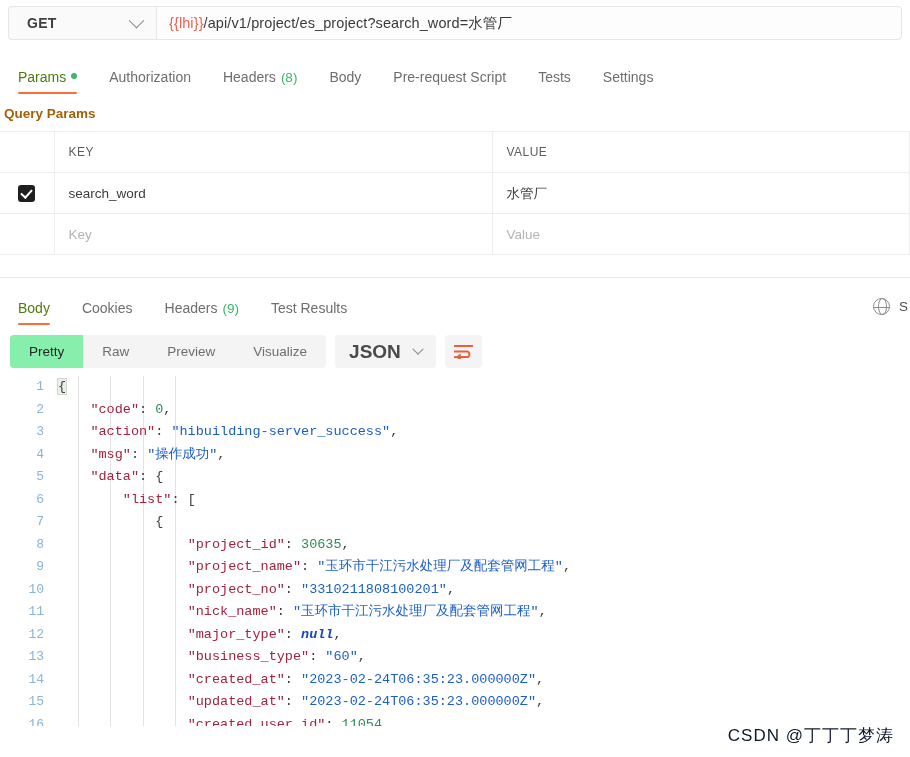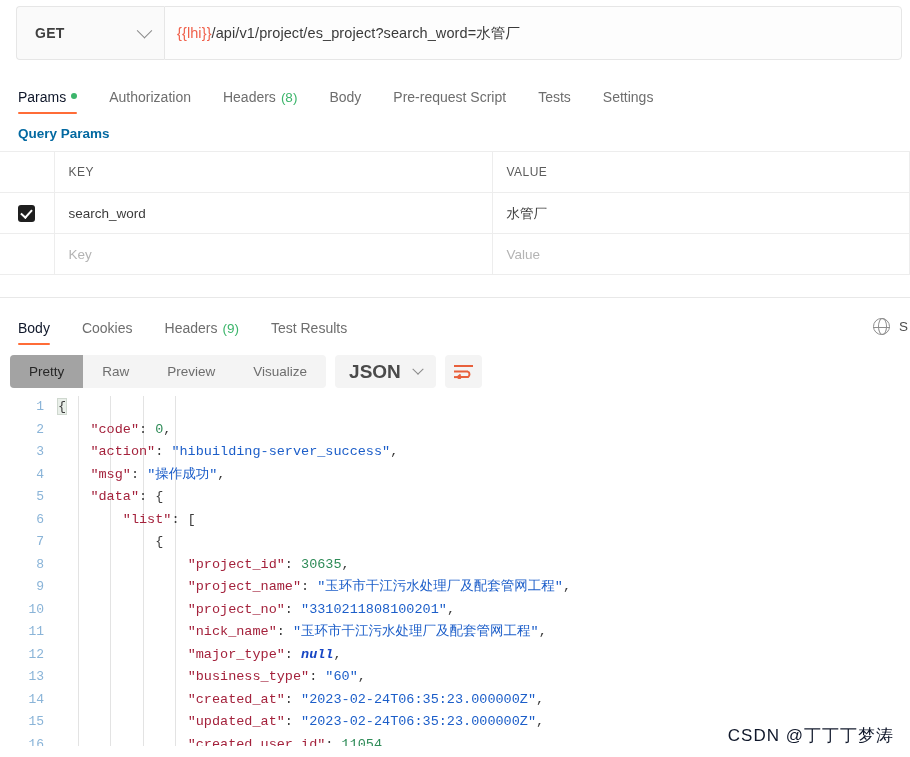--- a/index.html
+++ b/index.html
@@ -13,22 +13,22 @@
     color: #2b2b2b;
     -webkit-font-smoothing: antialiased;
   }
 
   .app { position: relative; width: 910px; height: 757px; background: #fff; }
 
   
   .url-row {
     display: flex;
     align-items: stretch;
-    height: 54px;
-    margin: 6px 8px 0 16px;
+    height: 34px;
+    margin: 6px 8px 0 8px;
   }
   .method-box {
     width: 148px;
     border: 1px solid #e6e6e6;
     border-right: none;
     border-radius: 4px 0 0 4px;
     background: #fafafa;
     display: flex;
     align-items: center;
     justify-content: space-between;
@@ -79,21 +79,21 @@
     font-size: 14px;
     color: #6e6e6e;
     padding: 0 16px 9px 16px;
     cursor: pointer;
     white-space: nowrap;
     display: flex;
     align-items: baseline;
     gap: 5px;
   }
   .tab:first-child { padding-left: 0; }
-  .tab.active { color: #0f172a; }
+  .tab.active { color: #4d7c0f; }
   .tab.active::after {
     content: "";
     position: absolute;
     left: 0; right: 16px; bottom: 0;
     height: 2.5px;
     background: #ff6c37;
     border-radius: 2px;
   }
   .tab-dot {
     display: inline-block;
@@ -102,22 +102,22 @@
     background: #3cb56b;
     position: relative;
     top: -3px;
   }
   .tab-count { color: #3cb56b; font-size: 13.5px; }
 
   
   .qp-title {
     font-size: 13.5px;
     font-weight: bold;
-    color: #0369a1;
-    padding: 12px 18px 10px 18px;
+    color: #a16207;
+    padding: 12px 18px 10px 4px;
   }
   .tbl { width: 100%; border-collapse: collapse; table-layout: fixed; }
   .tbl tr { height: 41px; }
   .tbl th, .tbl td {
     border: 1px solid #ededed;
     border-left: none;
     text-align: left;
     vertical-align: middle;
     padding: 0 14px;
     font-weight: normal;
@@ -220,21 +220,21 @@
   }
   .seg-btn {
     font-size: 13.5px;
     color: #6e6e6e;
     padding: 0 19px;
     display: flex;
     align-items: center;
     cursor: pointer;
     white-space: nowrap;
   }
-  .seg-btn.active { background: #a3a3a3; color: #262626; }
+  .seg-btn.active { background: #86efac; color: #262626; }
   .fmt-select {
     display: flex;
     align-items: center;
     gap: 13px;
     background: #f4f4f4;
     border-radius: 4px;
     height: 33px;
     padding: 0 14px;
     cursor: pointer;
   }

